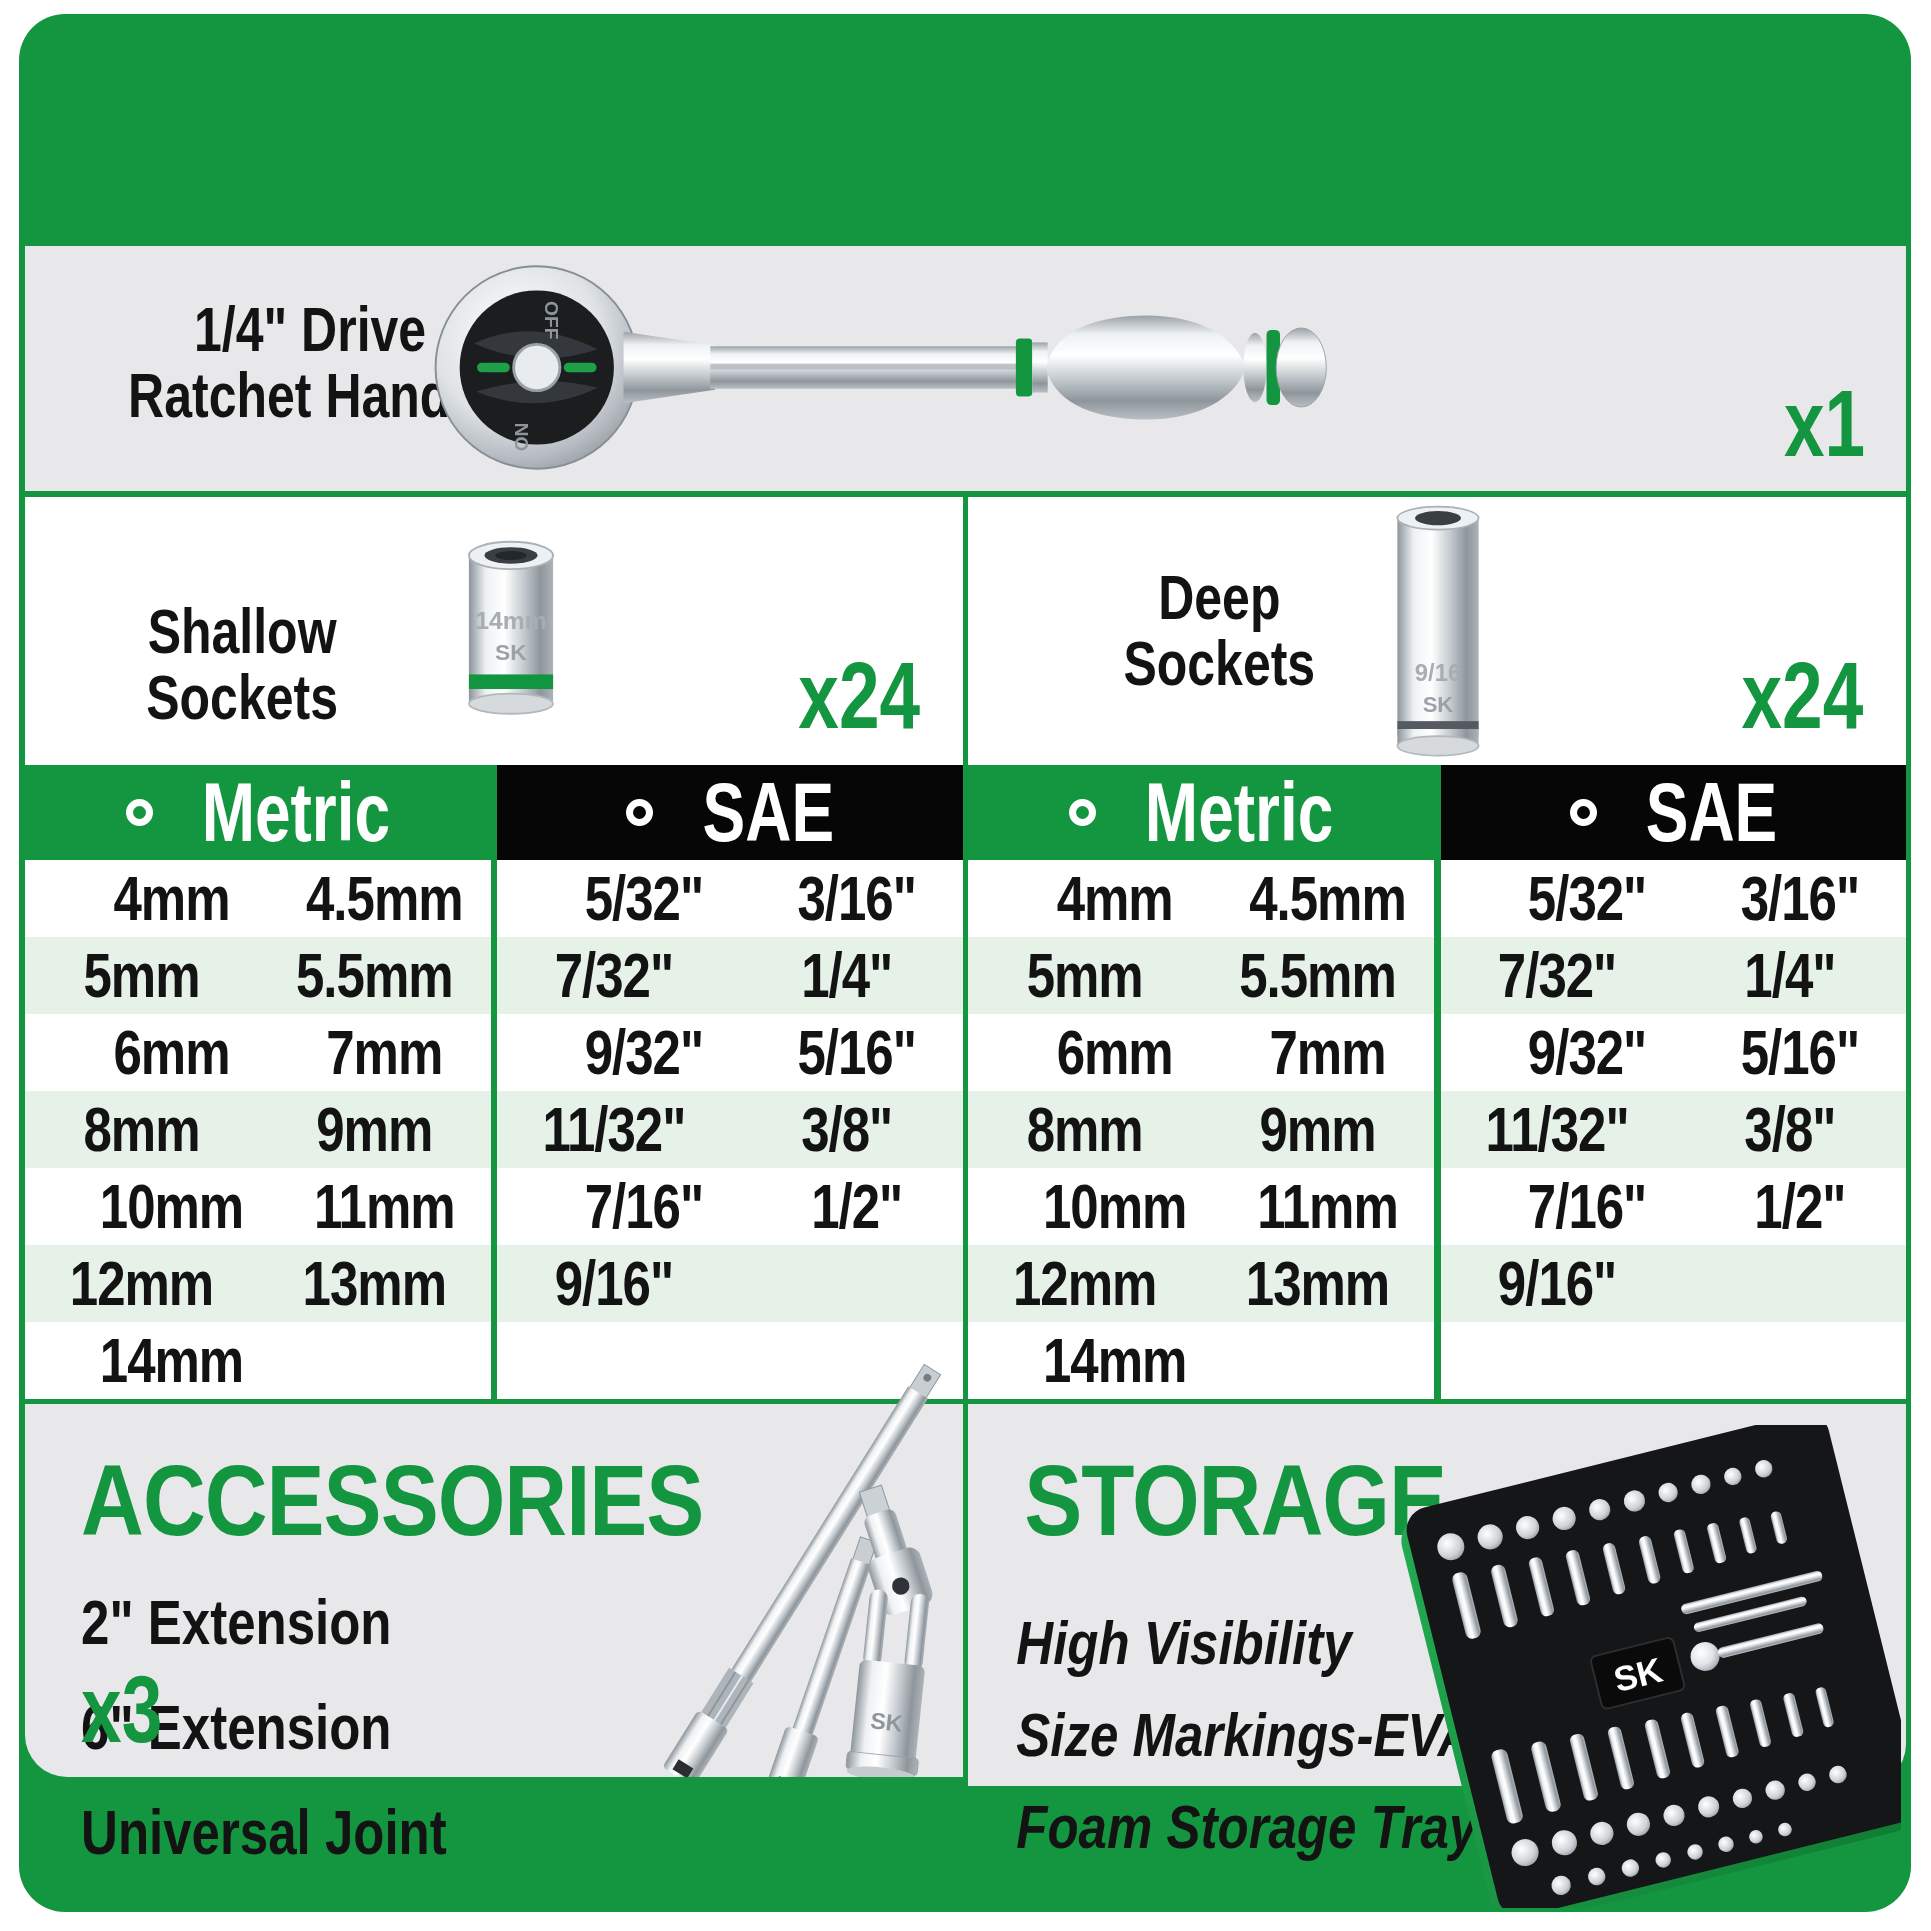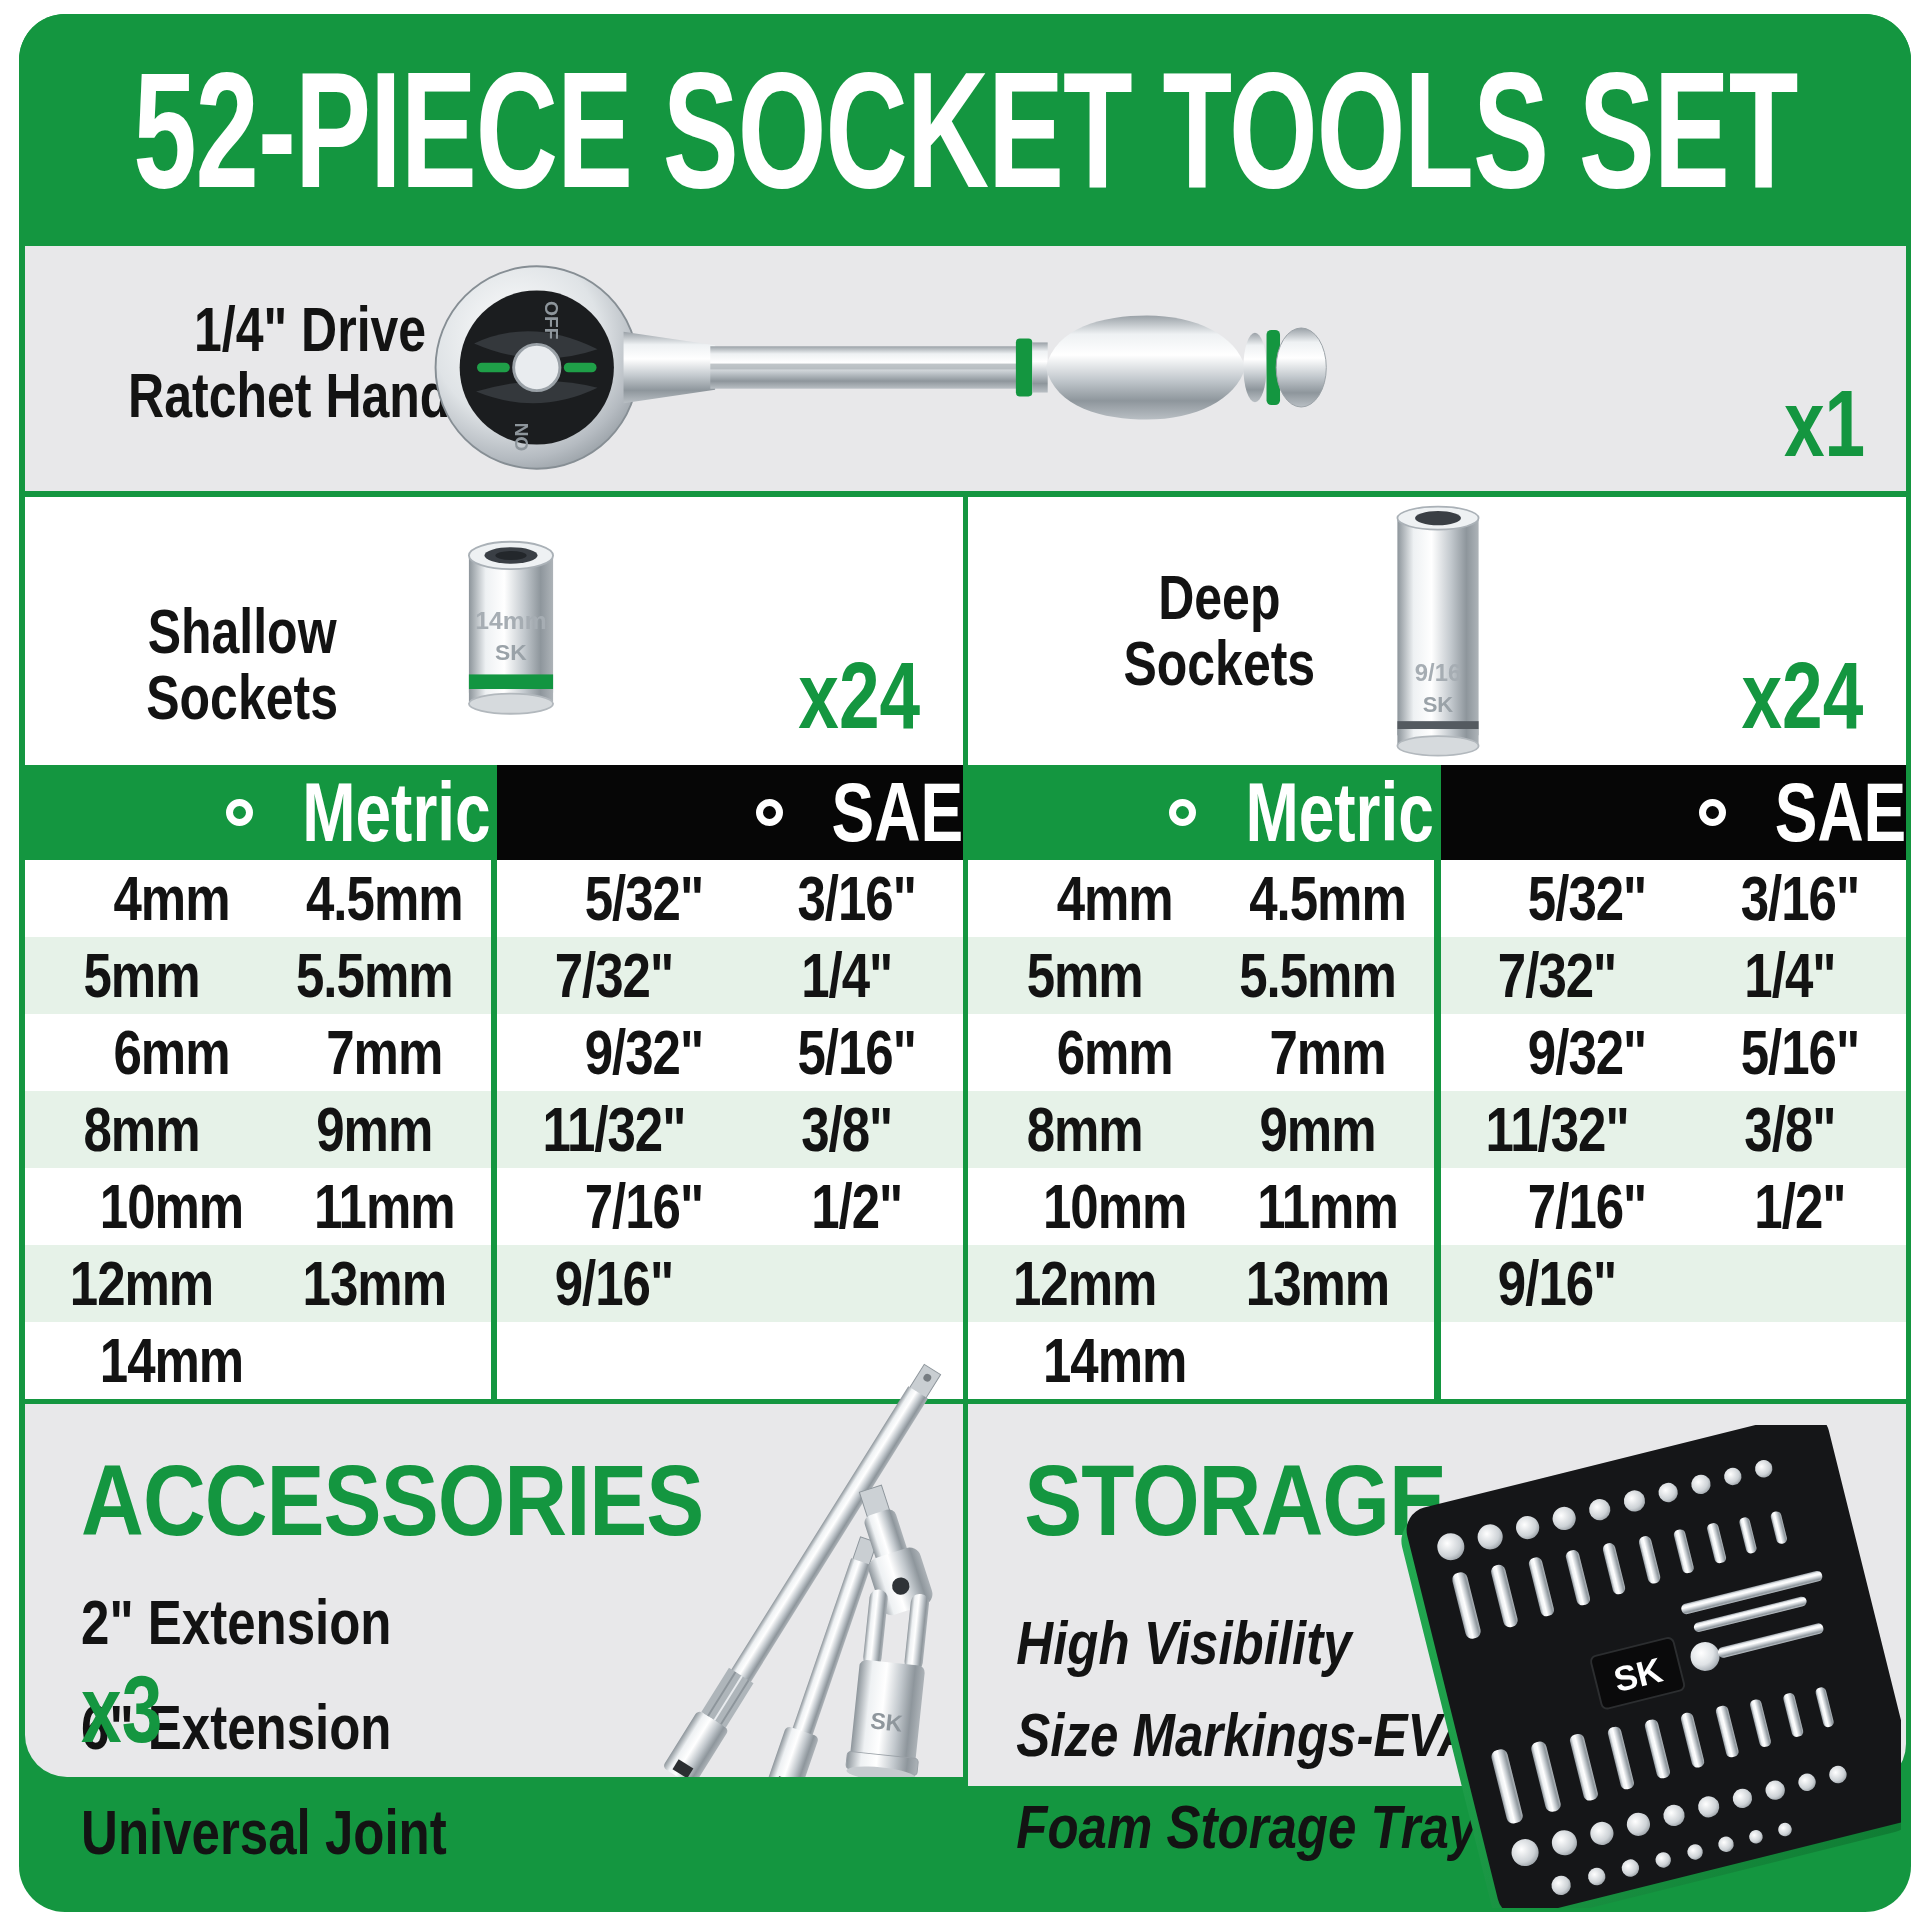--- a/index.html
+++ b/index.html
@@ -37,21 +37,21 @@
   .shallow-label{left:0;top:50%;width:434px;transform:translateY(-50%);margin-top:34px;}
   .deep-label{left:0;top:50%;width:502px;transform:translateY(-50%);}
   .sock-qty{right:43px;bottom:15.4px;}
   .sock-img{position:absolute;}
   .shallow-img{left:433px;top:42px;}
   .deep-img{left:417px;top:7.7px;}
   
   .table{display:grid;grid-template-columns:1fr 1fr;grid-template-rows:95px repeat(7,77px);column-gap:6.8px;background:var(--green);}
   .table-left{left:5.8px;top:751px;width:938px;height:632px;}
   .table-right{left:949px;top:751px;width:938px;height:632px;}
-  .th{display:flex;align-items:center;justify-content:flex-end;color:#fff;gap:28px;}
+  .th{display:flex;align-items:center;justify-content:center;color:#fff;gap:28px;}
   .th-metric{background:var(--green);}
   .th-sae{background:#060606;}
   .th-text{font-size:64px;transform:scaleY(1.3);margin-left:21px;}
   .ring{width:27px;height:27px;border:7.7px solid #fff;border-radius:50%;flex:0 0 auto;}
   .cell{display:flex;align-items:center;}
   .cell span{flex:1;text-align:center;font-size:51px;letter-spacing:-1px;color:var(--ink);transform:scaleY(1.25);}
   .row-odd{background:#ffffff;padding-left:40px;}
   .row-even{background:var(--tint);}
   
   .panel{background:var(--gray);}
@@ -101,23 +101,20 @@
     </radialGradient>
     <linearGradient id="trayG" x1="0" y1="0" x2="1" y2="1">
       <stop offset="0" stop-color="#23ab52"></stop>
         <stop offset="1" stop-color="#0f7c33"></stop>
     </linearGradient>
   </defs>
 </svg>
 
 <div class="frame">
 
-  <div class="sec header">
-    <span class="title">52-PIECE SOCKET TOOLS SET</span>
-  </div>
 
   <div class="sec ratchet-sec">
     <div class="two-line-label ratchet-label">
       <span>1/4" Drive</span>
       <span>Ratchet Handle</span>
     </div>
     <svg class="ratchet-img" width="908" height="241" viewBox="0 0 940 250">
       <circle cx="115" cy="125" r="105" fill="url(#headChrome)" stroke="#868e94" stroke-width="2"></circle>
       <circle cx="115" cy="125" r="80" fill="#1b1d1f"></circle>
       <path d="M50,100 q60,-28 128,6 q-64,22 -128,-6z" fill="#34383c"></path>

